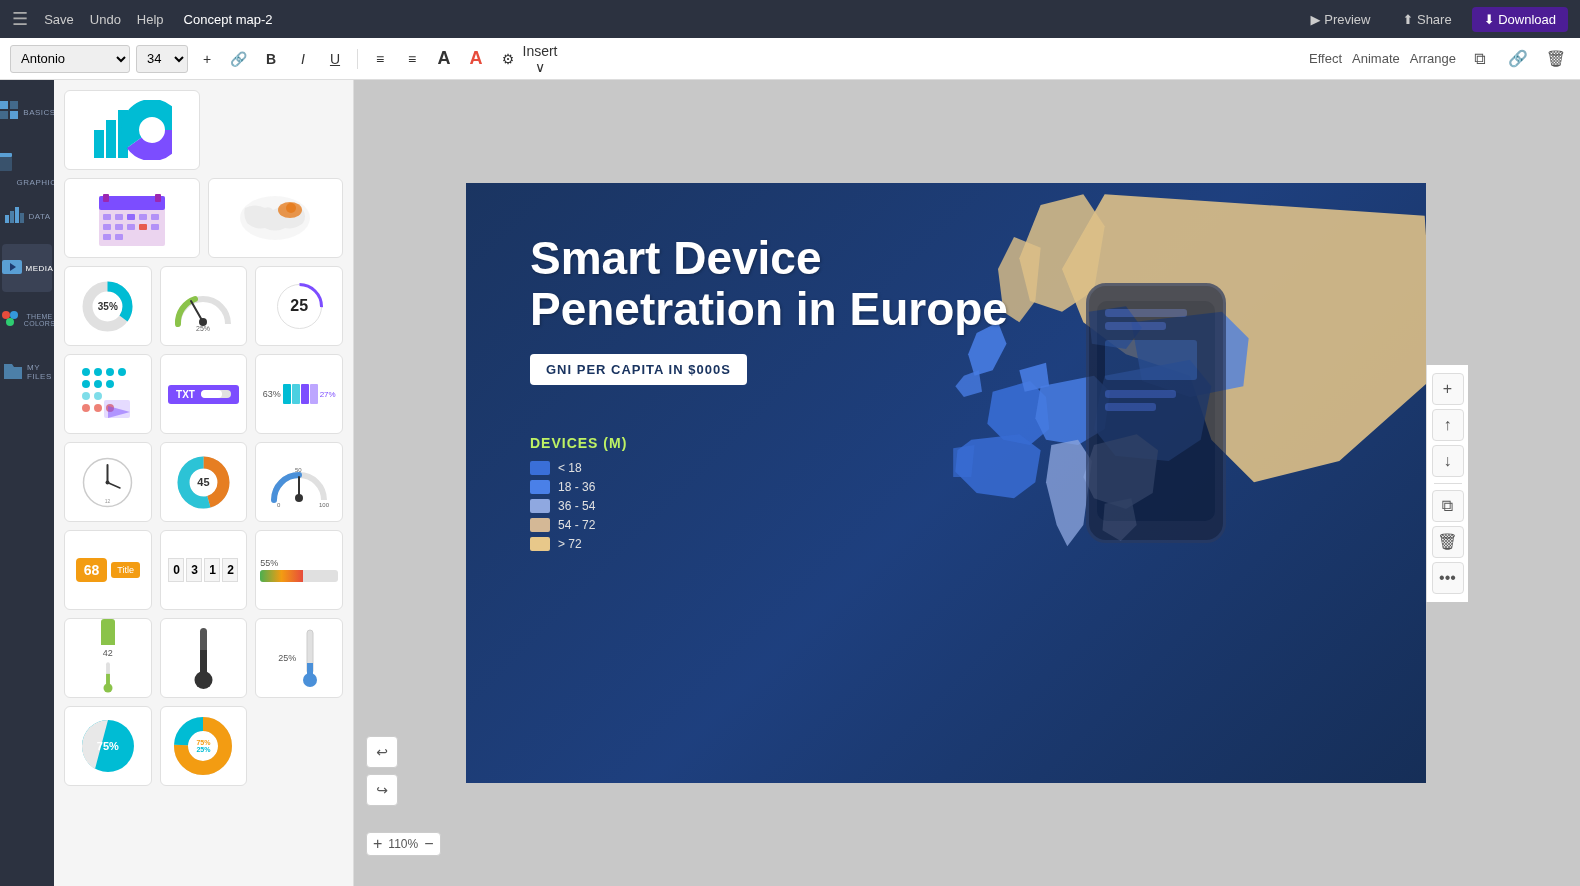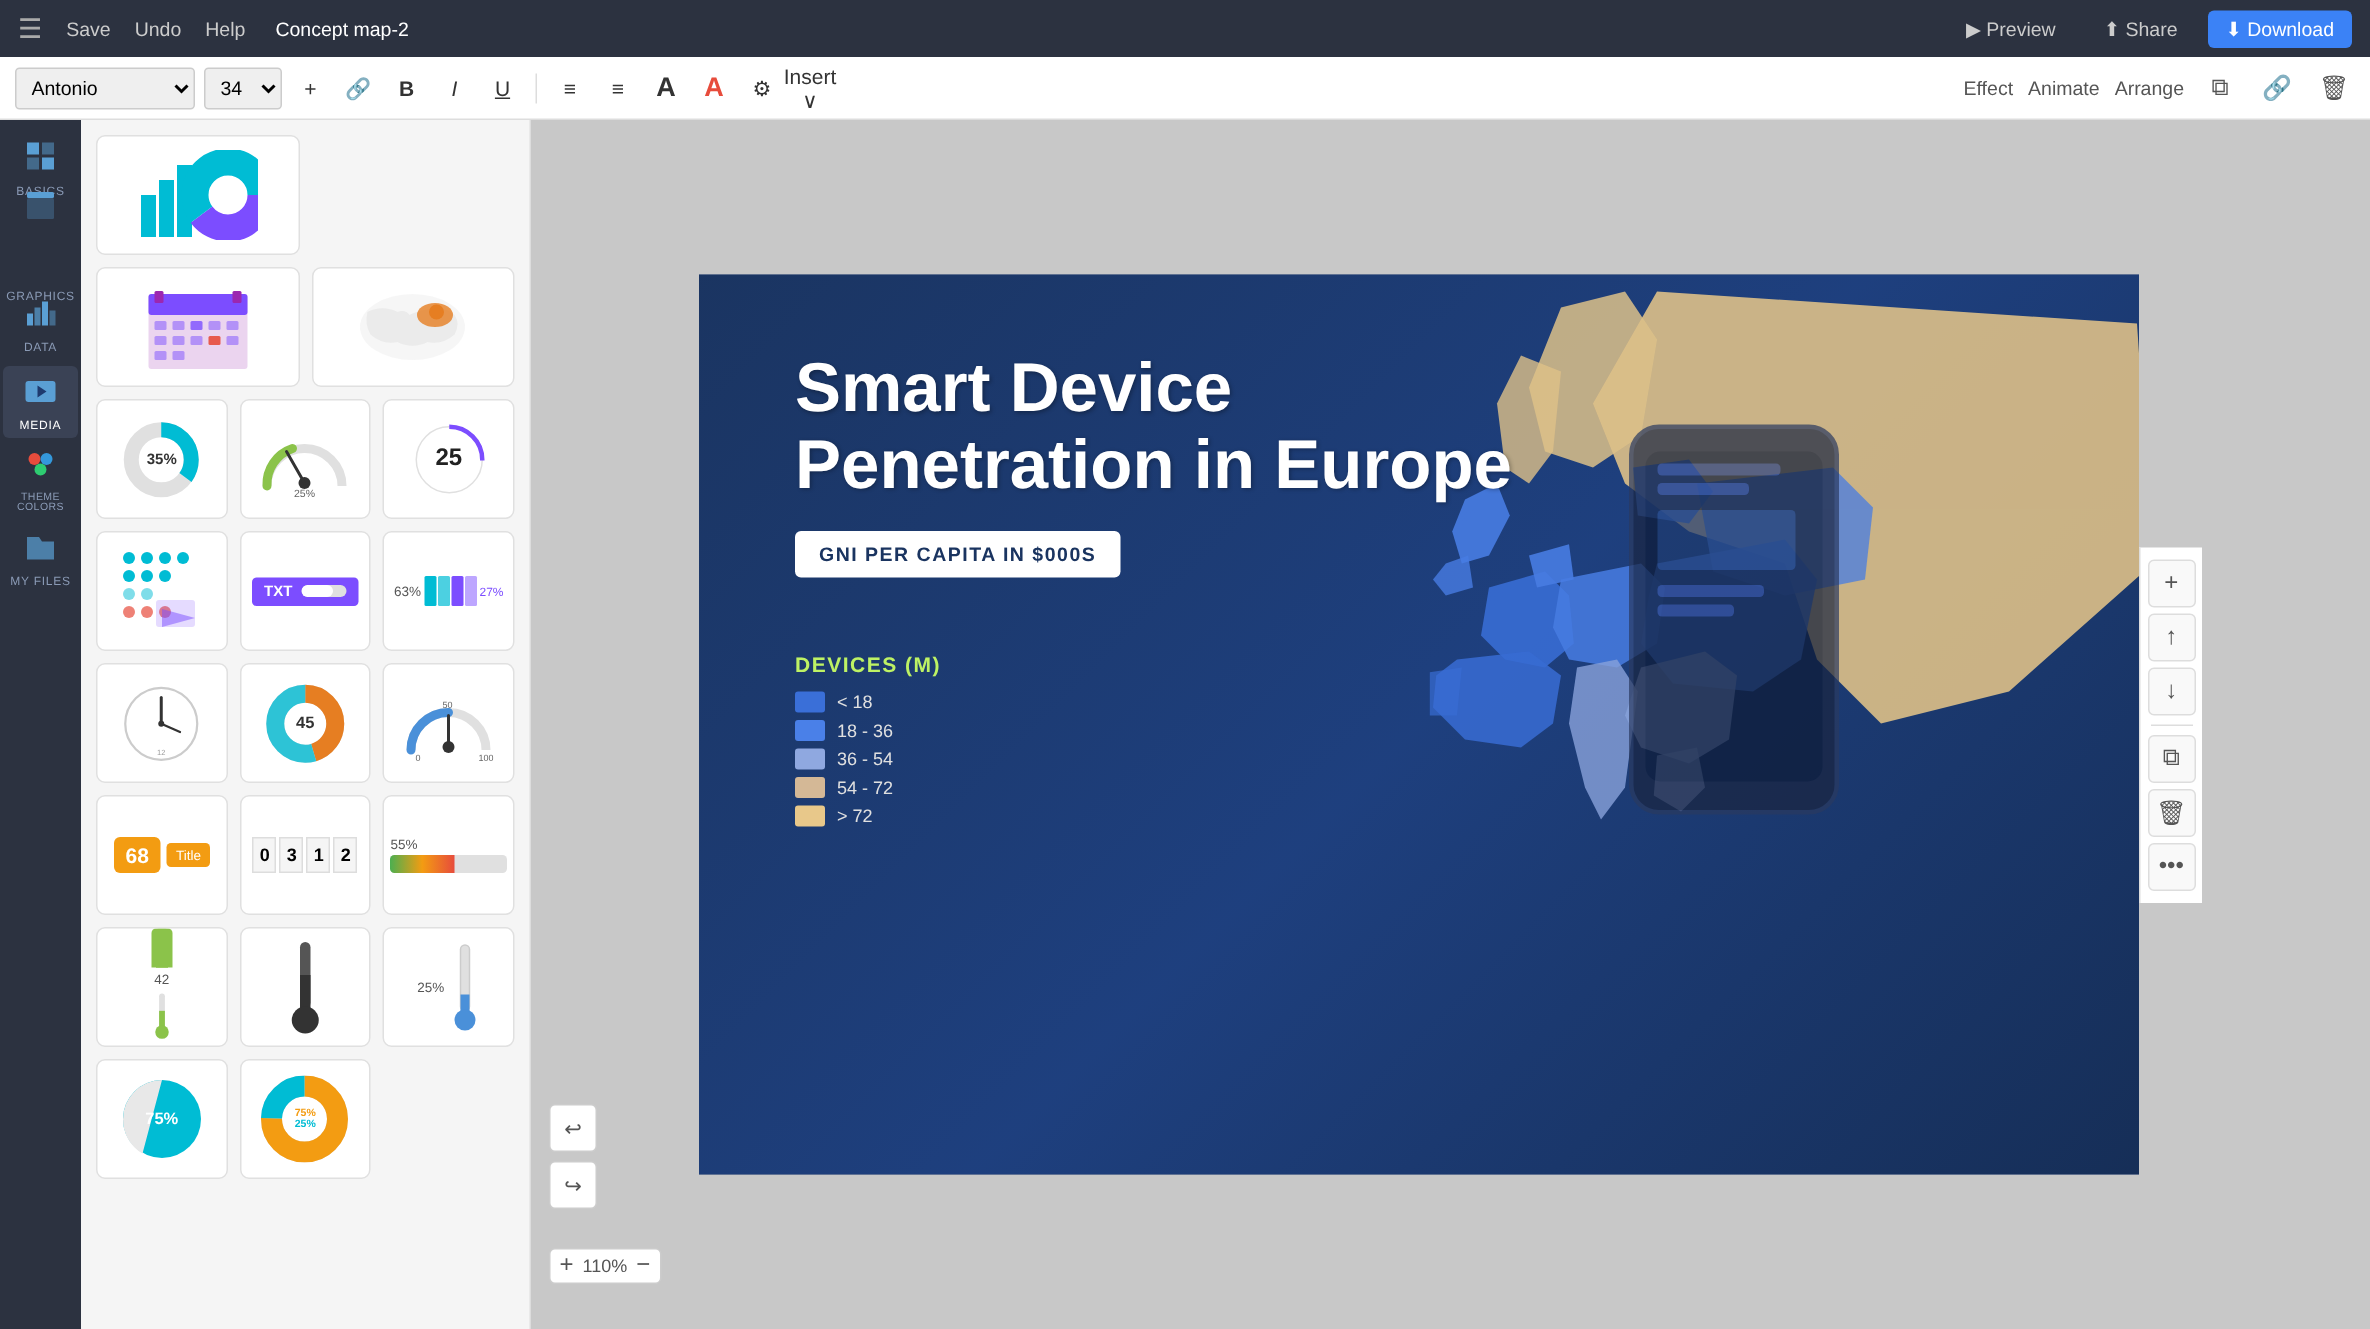--- a/index.html
+++ b/index.html
@@ -41,21 +41,21 @@
       align-items: center;
       gap: 5px;
       padding: 5px 12px;
       border-radius: 4px;
       font-size: 13px;
       cursor: pointer;
       border: none;
     }
     .btn-preview { background: transparent; color: #ccc; }
     .btn-share { background: transparent; color: #ccc; }
-    .btn-download { background: #3b82f6; color: #fff; }
+    .btn-download { background: #4c1d95; color: #fff; }
 
     
     .toolbar {
       background: #fff;
       height: 42px;
       display: flex;
       align-items: center;
       padding: 0 10px;
       gap: 6px;
       border-bottom: 1px solid #ddd;
@@ -123,21 +123,21 @@
       background: #2c3240;
       display: flex;
       flex-direction: column;
       align-items: center;
       padding: 8px 0;
       gap: 4px;
       flex-shrink: 0;
     }
     .sidebar-item {
       display: flex;
-      flex-direction: column;
+      flex-direction: row;
       align-items: center;
       justify-content: center;
       width: 50px;
       height: 48px;
       cursor: pointer;
       border-radius: 4px;
       color: #8a9ab5;
       font-size: 9px;
       text-transform: uppercase;
       gap: 3px;

